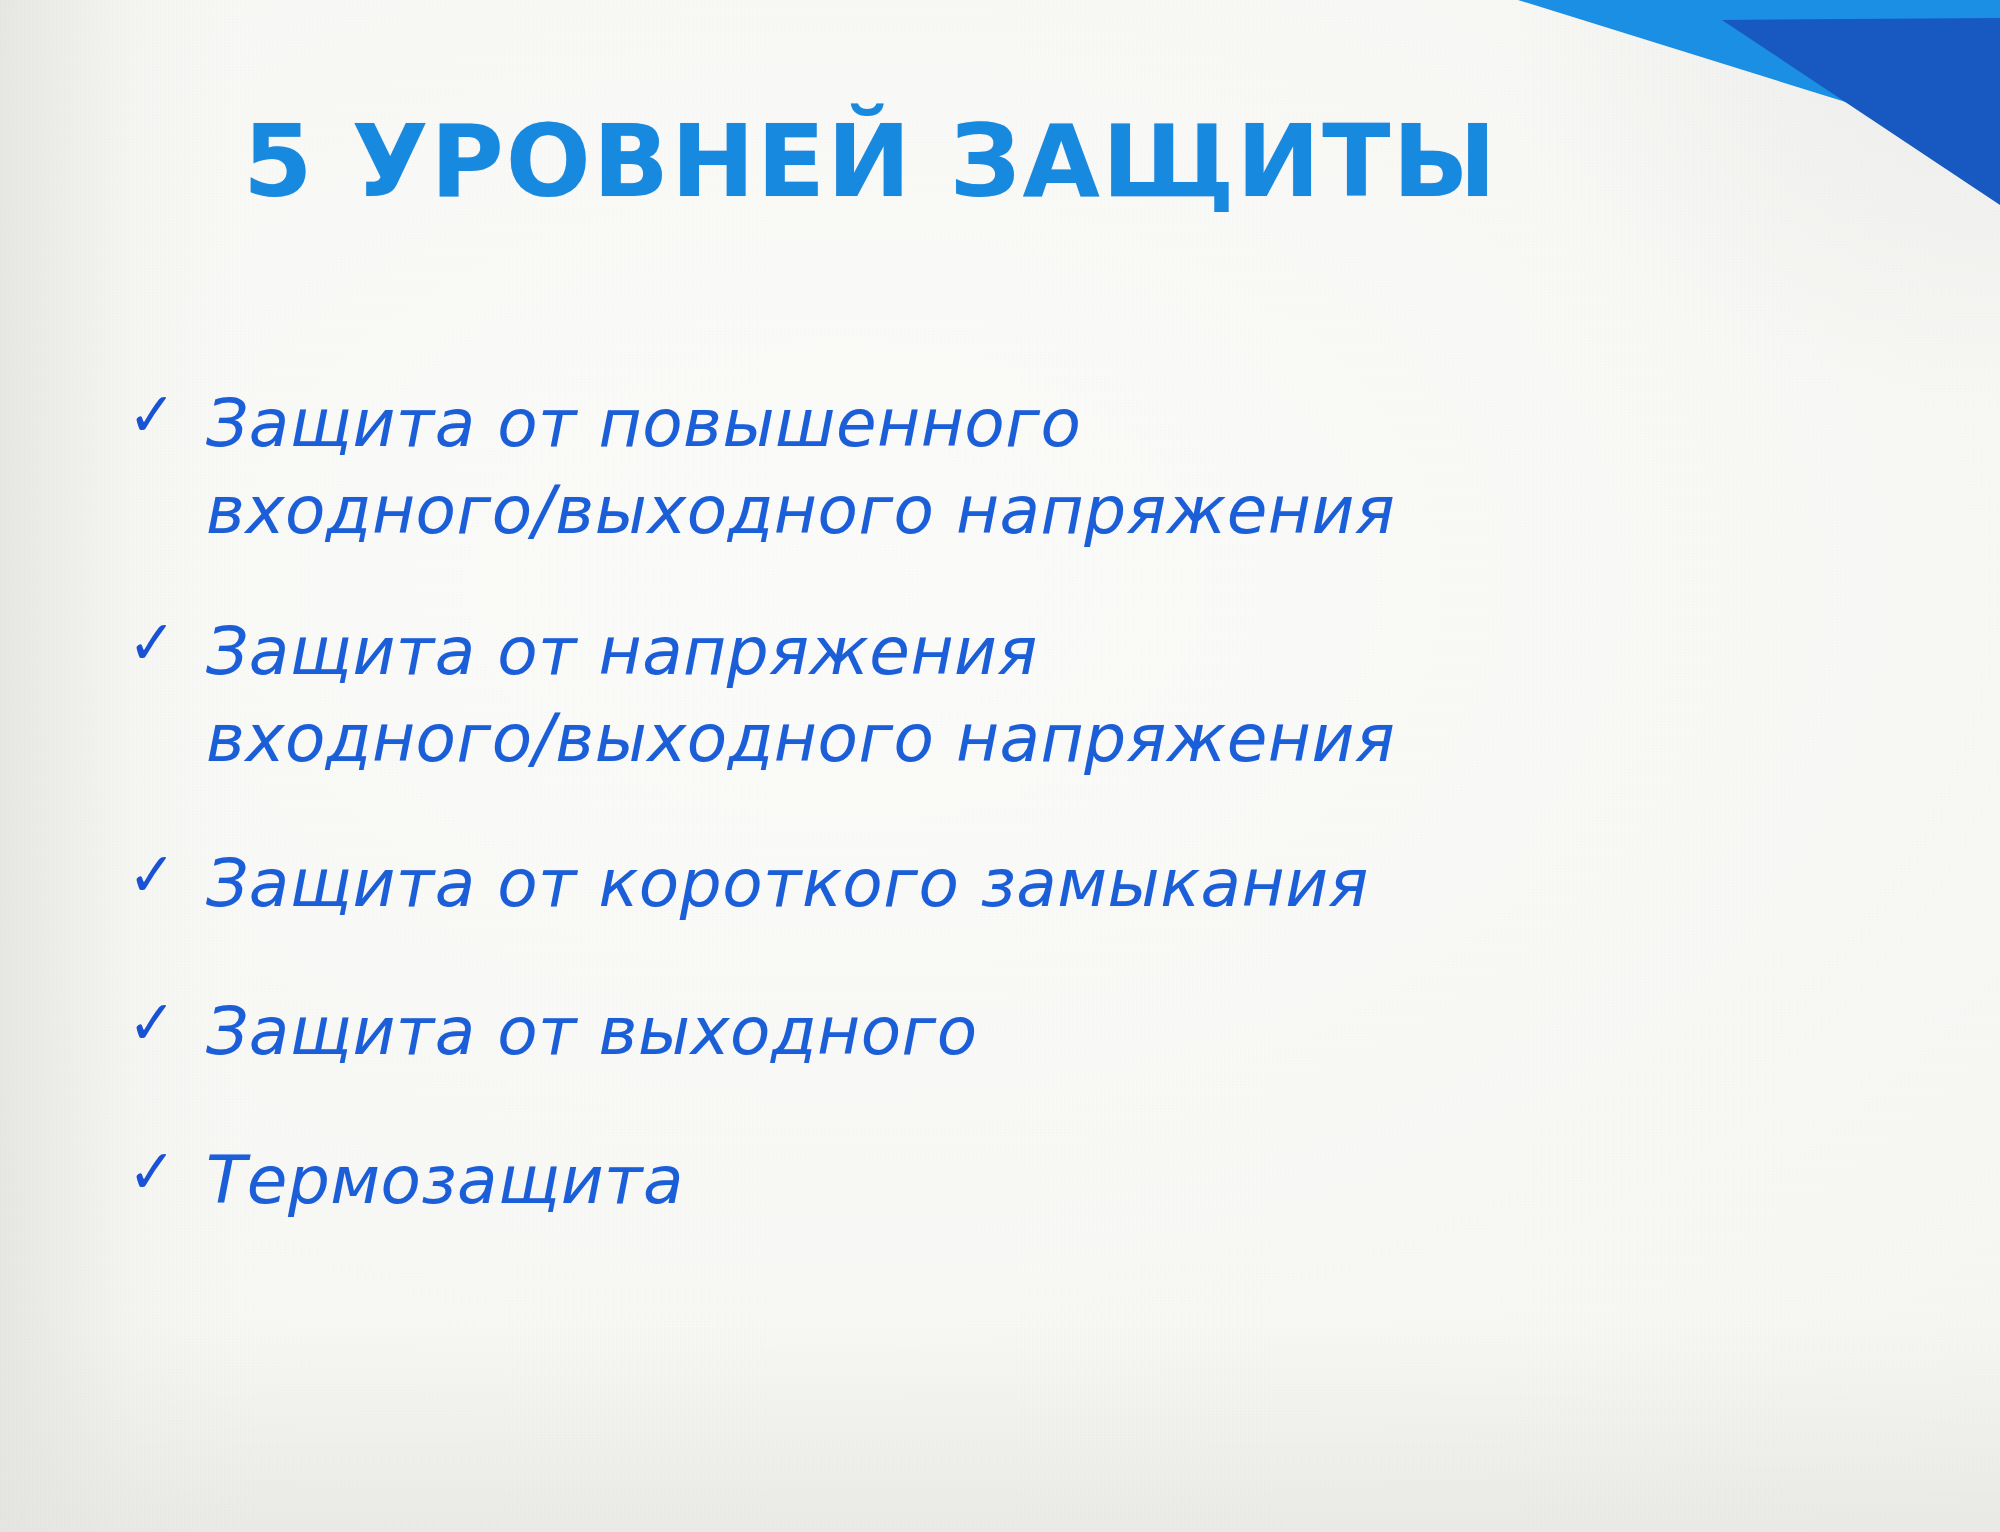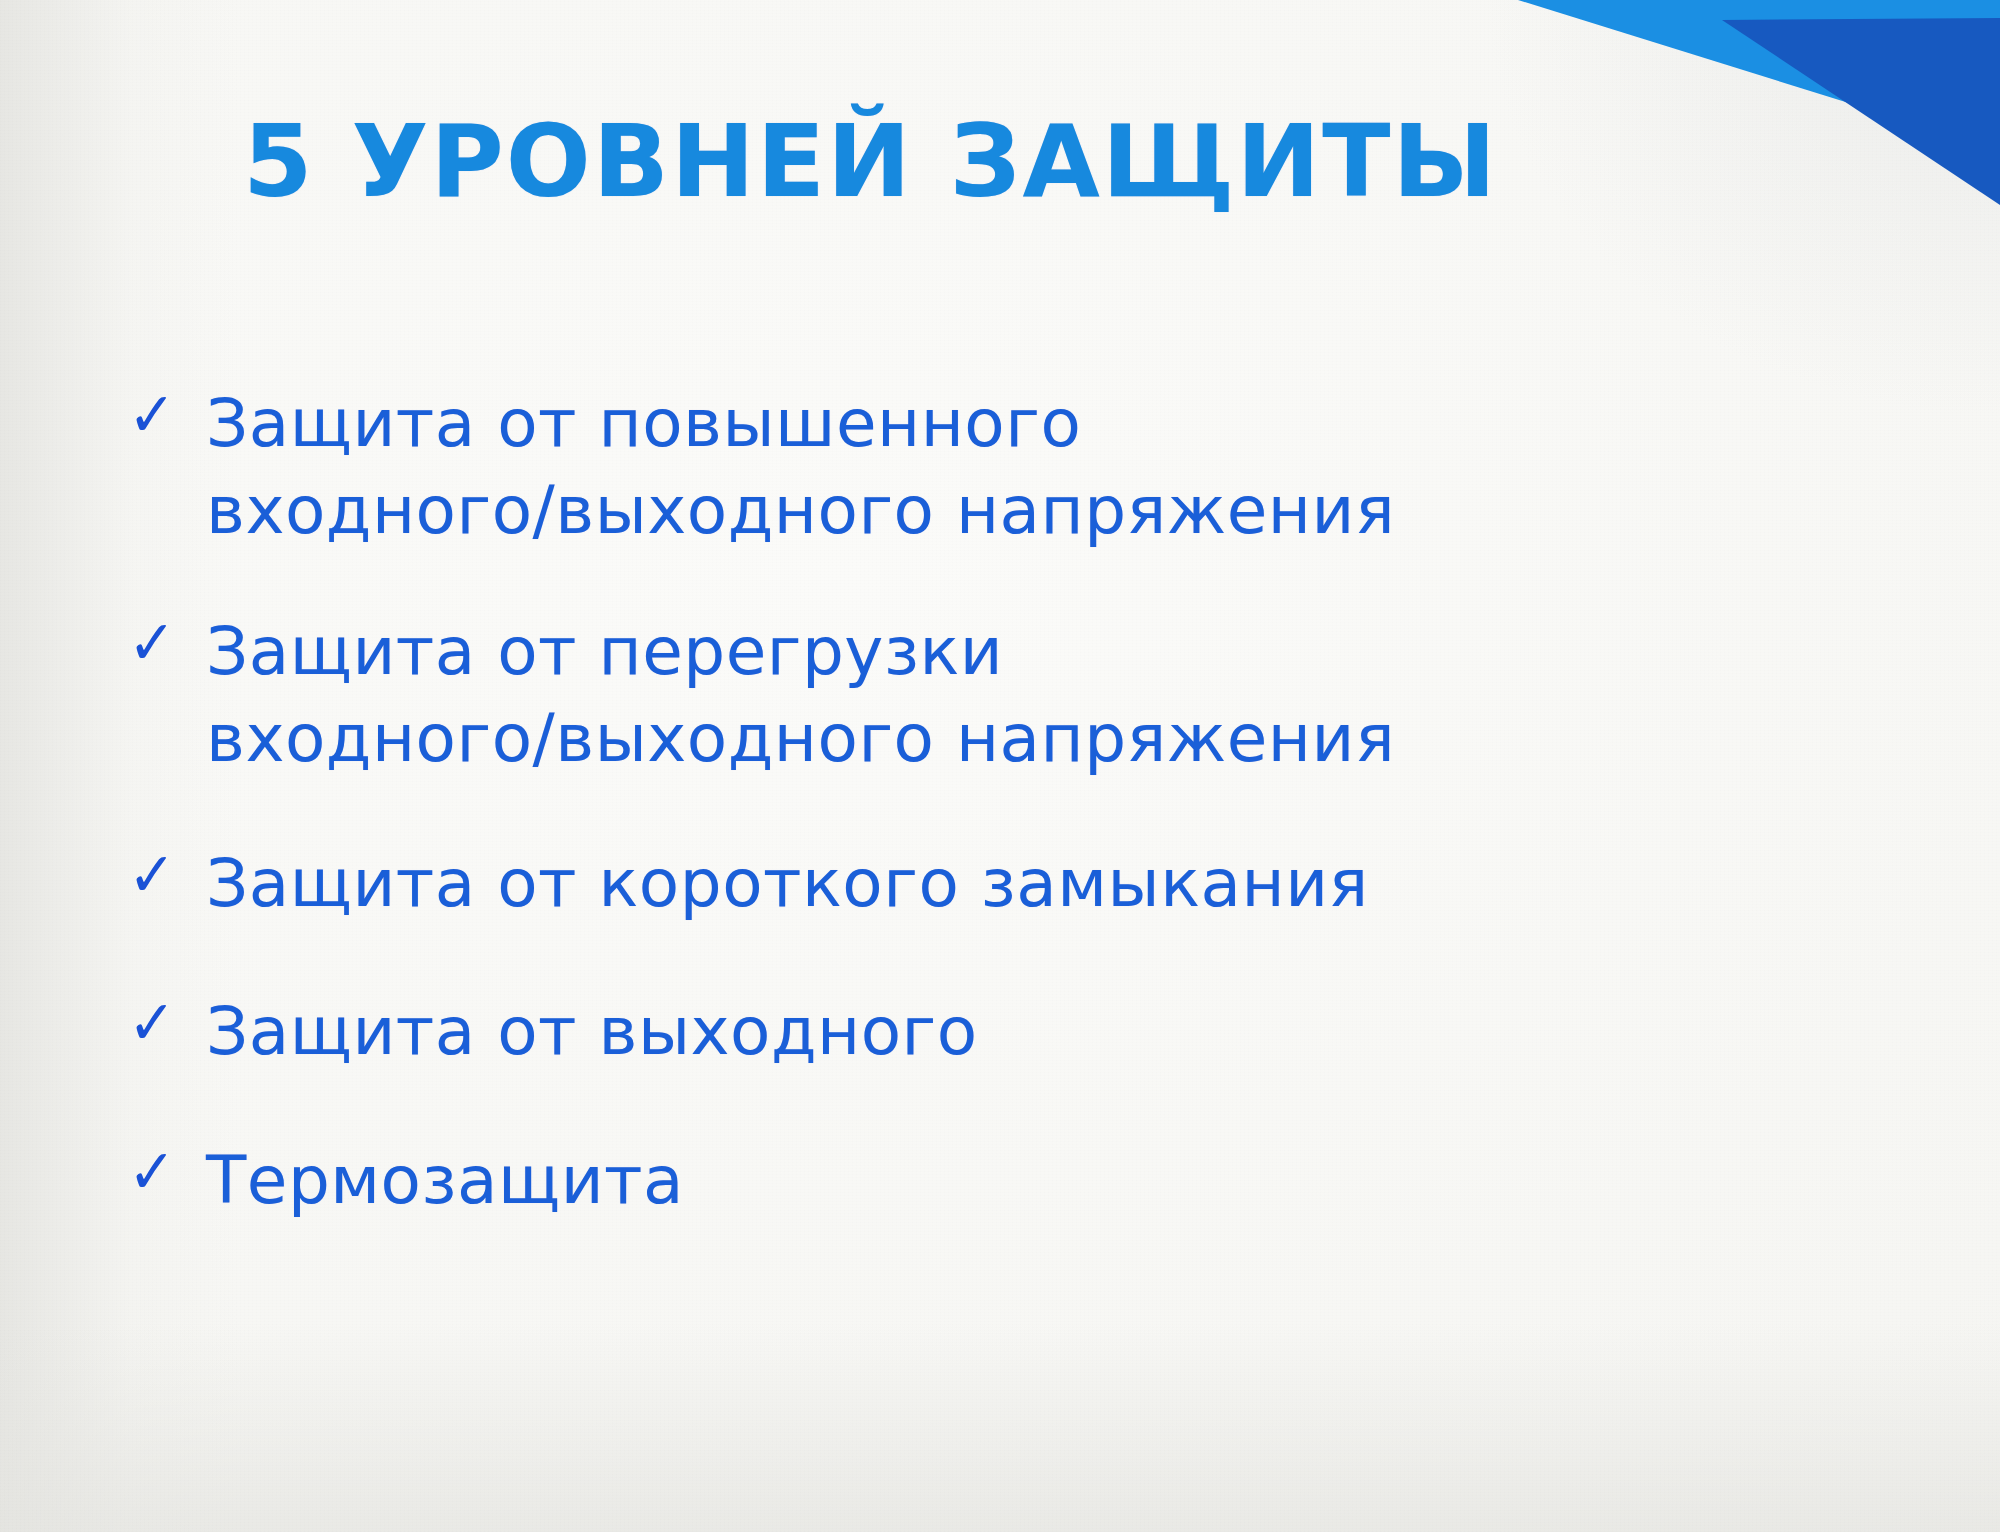--- a/index.html
+++ b/index.html
@@ -111,20 +111,21 @@
     transform-origin: left center;
   }
 
   .bullet-text {
     flex: 1 1 auto;
     font-size: 66px;
     line-height: 1.32;
     color: #1a5fd8;
     letter-spacing: 0.5px;
     text-shadow: 0 0 1px rgba(120,80,200,0.20);
+    font-style: italic;
   }
 
   
   .row-1 { margin-bottom: 54px; }
   .row-2 { margin-bottom: 58px; }
   .row-3 { margin-bottom: 60px; }
   .row-4 { margin-bottom: 62px; }
   .row-5 { margin-bottom: 0; }
 </style>
 </head>
@@ -157,21 +158,21 @@
         <span class="check-icon">✓</span>
         <span class="bullet-text">
           <span>Защита от повышенного</span><br>
           <span>входного/выходного напряжения</span>
         </span>
       </div>
 
       <div class="bullet-row row-2">
         <span class="check-icon">✓</span>
         <span class="bullet-text">
-          <span>Защита от перегрузки</span><br>
+          <span>Защита от напряжения</span><br>
           <span>входного/выходного напряжения</span>
         </span>
       </div>
 
       <div class="bullet-row row-3">
         <span class="check-icon">✓</span>
         <span class="bullet-text">
           <span>Защита от короткого замыкания</span>
         </span>
       </div>

